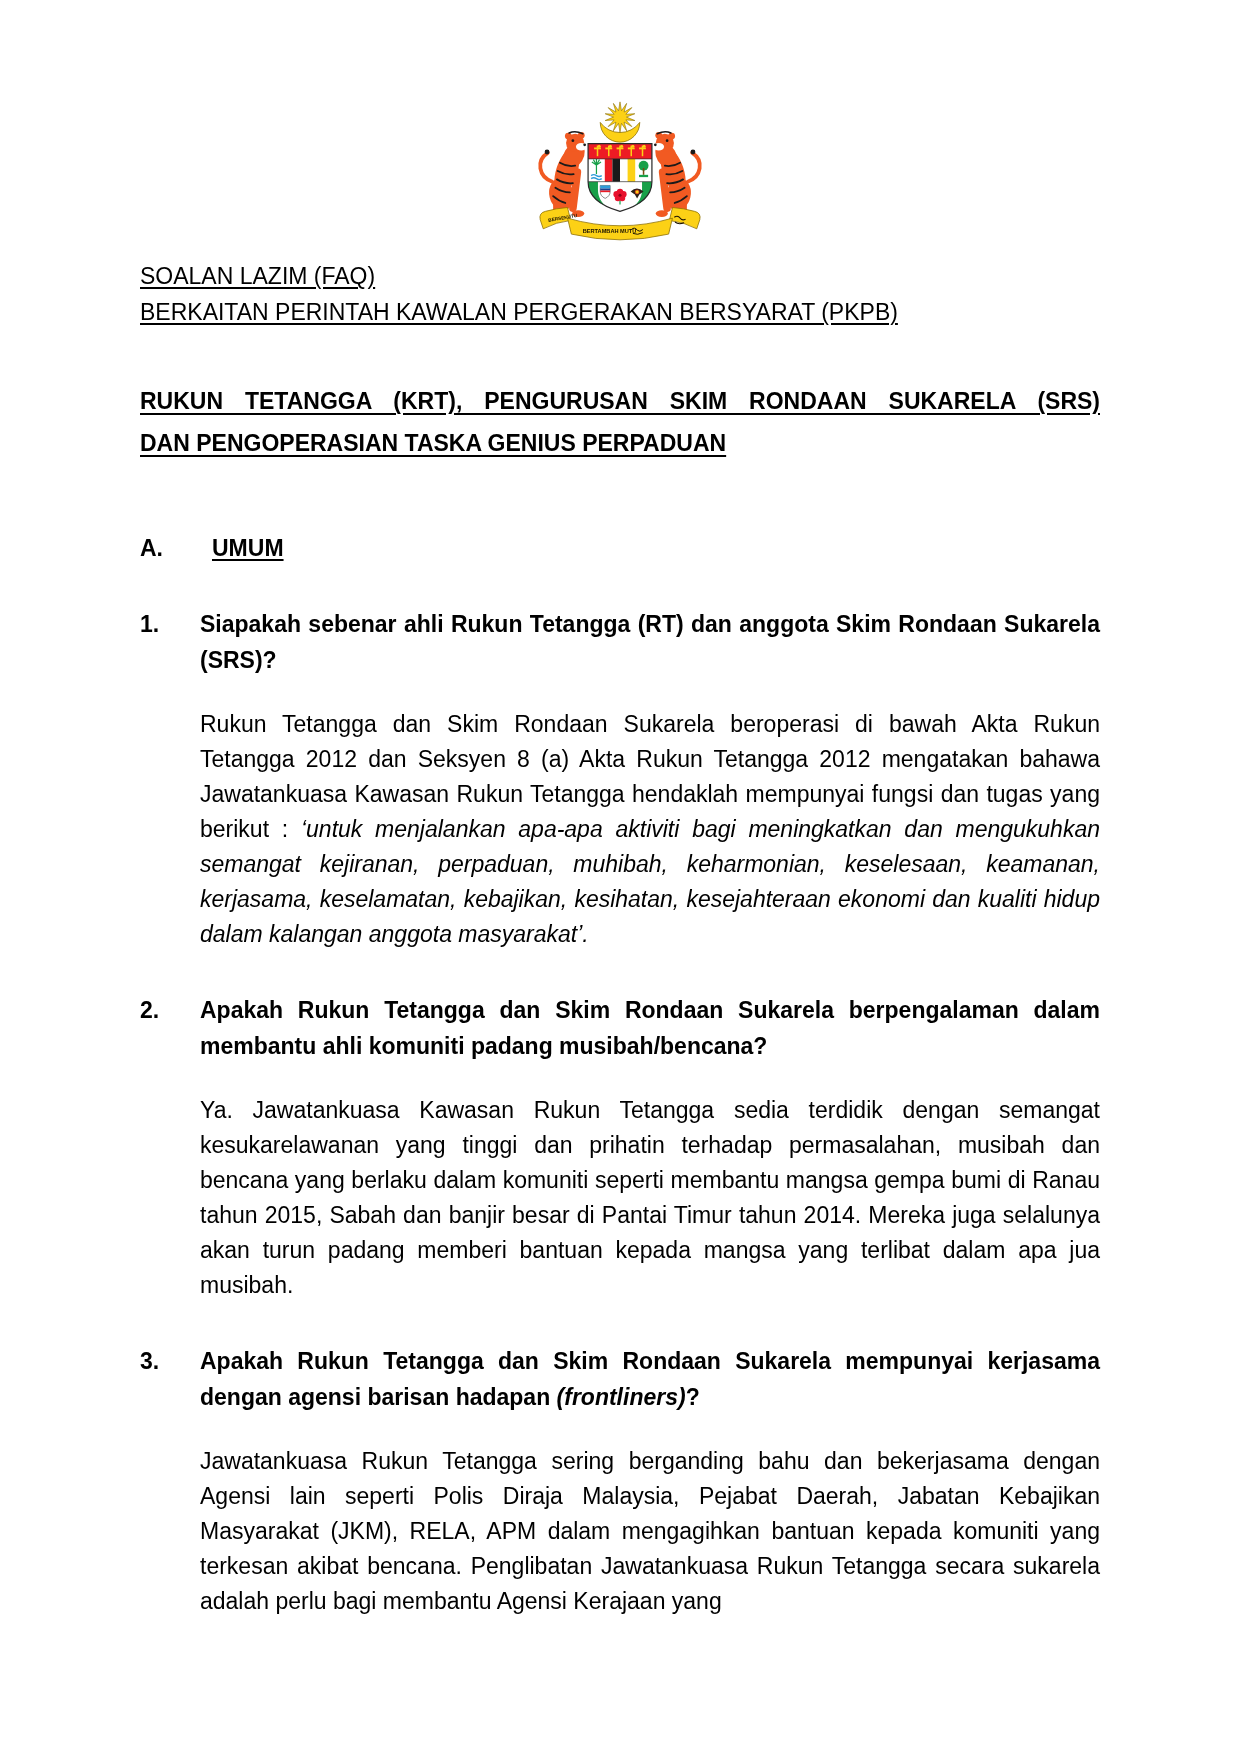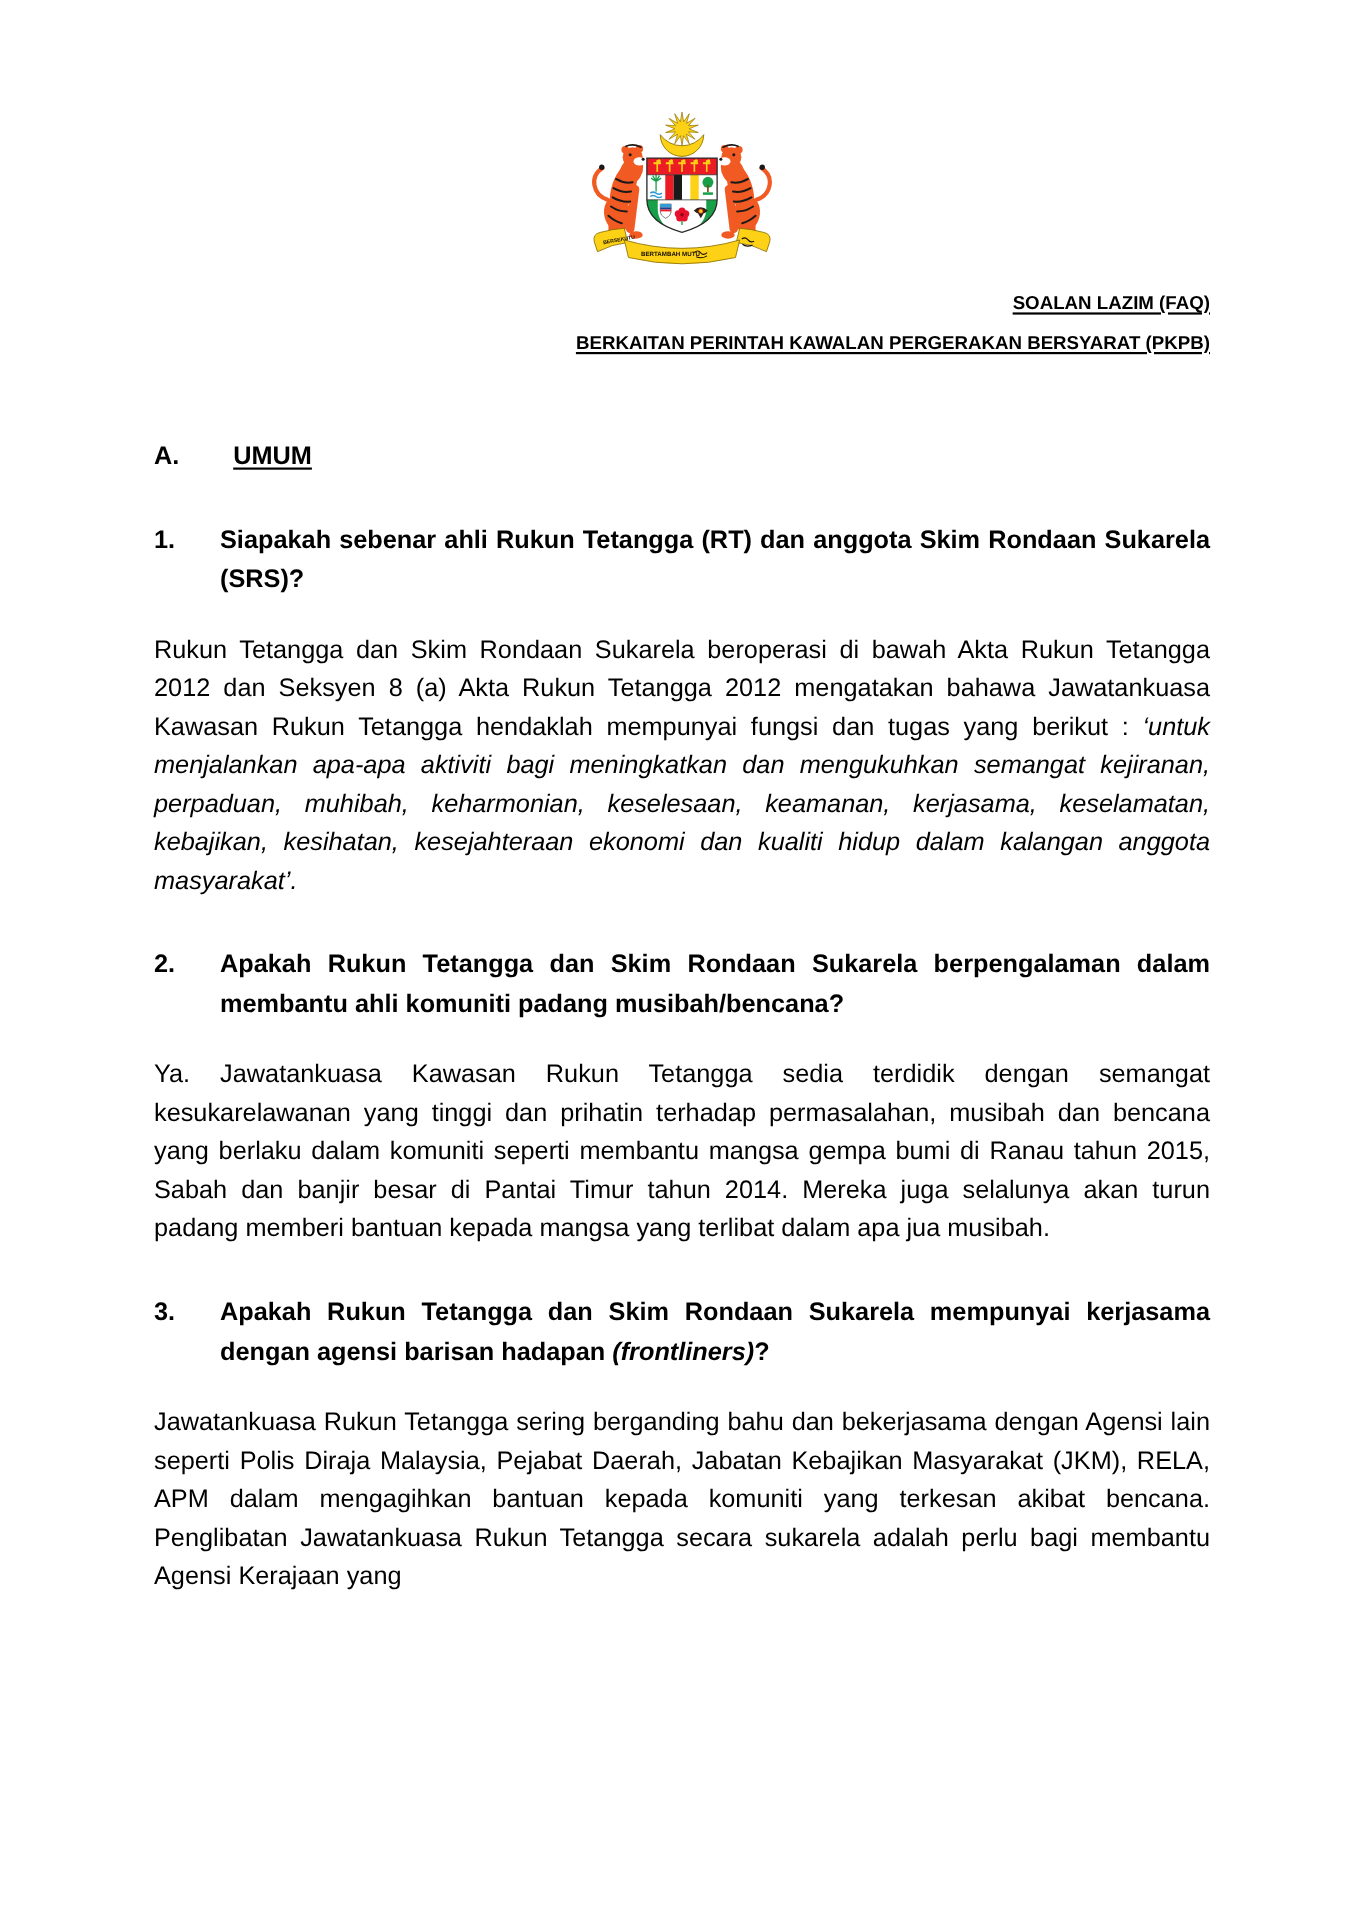--- a/index.html
+++ b/index.html
@@ -17,23 +17,23 @@
     height: 1754px;
     padding: 92px 139px 0 140px;
   }
   .logo-wrap {
     text-align: center;
     height: 152px;
     margin-bottom: 0;
   }
   .title-block {
     margin-top: 14px;
-    text-align: right;
-    font-size: 17px;
-    font-weight: bold;
+    text-align: left;
+    font-size: 23px;
+    font-weight: normal;
     line-height: 36px;
   }
   .title-line { text-decoration: underline; text-underline-offset: 3px; text-decoration-thickness: 2px; }
   .main-heading {
     margin-top: 50px;
     font-size: 23px;
     font-weight: bold;
     line-height: 42px;
   }
   .heading-line { text-decoration: underline; text-underline-offset: 4px; text-decoration-thickness: 2px; }
@@ -49,20 +49,21 @@
   .section-title { text-decoration: underline; text-underline-offset: 3px; text-decoration-thickness: 2px; margin-left: 12px; }
   .qa-question {
     display: flex;
     font-size: 23px;
     font-weight: bold;
     line-height: 36px;
     margin-top: 40px;
   }
   .q-text { flex: 1; text-align: justify; }
   .qa-answer {
+    margin-left: 60px;
     margin-top: 29px;
     font-size: 23px;
     line-height: 35px;
     text-align: justify;
   }
   .em { font-style: italic; }
   svg .motto-text {
     font-family: "Liberation Sans", sans-serif;
     font-weight: bold;
     fill: #1a1203;
@@ -180,20 +181,24 @@
         <path d="M140,181 q4,-4 8,1 q3,3 7,-1 M142,186 q6,3 13,-1" stroke="#1a1203" stroke-width="1.3" fill="none"></path>
       </g>
     </svg>
   </div>
 
   <div class="title-block">
     <div class="title-line">SOALAN LAZIM (FAQ)</div>
     <div class="title-line">BERKAITAN PERINTAH KAWALAN PERGERAKAN BERSYARAT (PKPB)</div>
   </div>
 
+  <div class="main-heading">
+    <div class="heading-line stretch">RUKUN TETANGGA (KRT), PENGURUSAN SKIM  RONDAAN SUKARELA (SRS)</div>
+    <div class="heading-line">DAN PENGOPERASIAN TASKA GENIUS PERPADUAN</div>
+  </div>
 
   <div class="section-row">
     <div class="num-col">A.</div>
     <div class="section-title">UMUM</div>
   </div>
 
   <div class="qa-question">
     <div class="num-col">1.</div>
     <div class="q-text"><span>Siapakah sebenar ahli Rukun Tetangga (RT) dan anggota Skim Rondaan Sukarela (SRS)?</span></div>
   </div>

